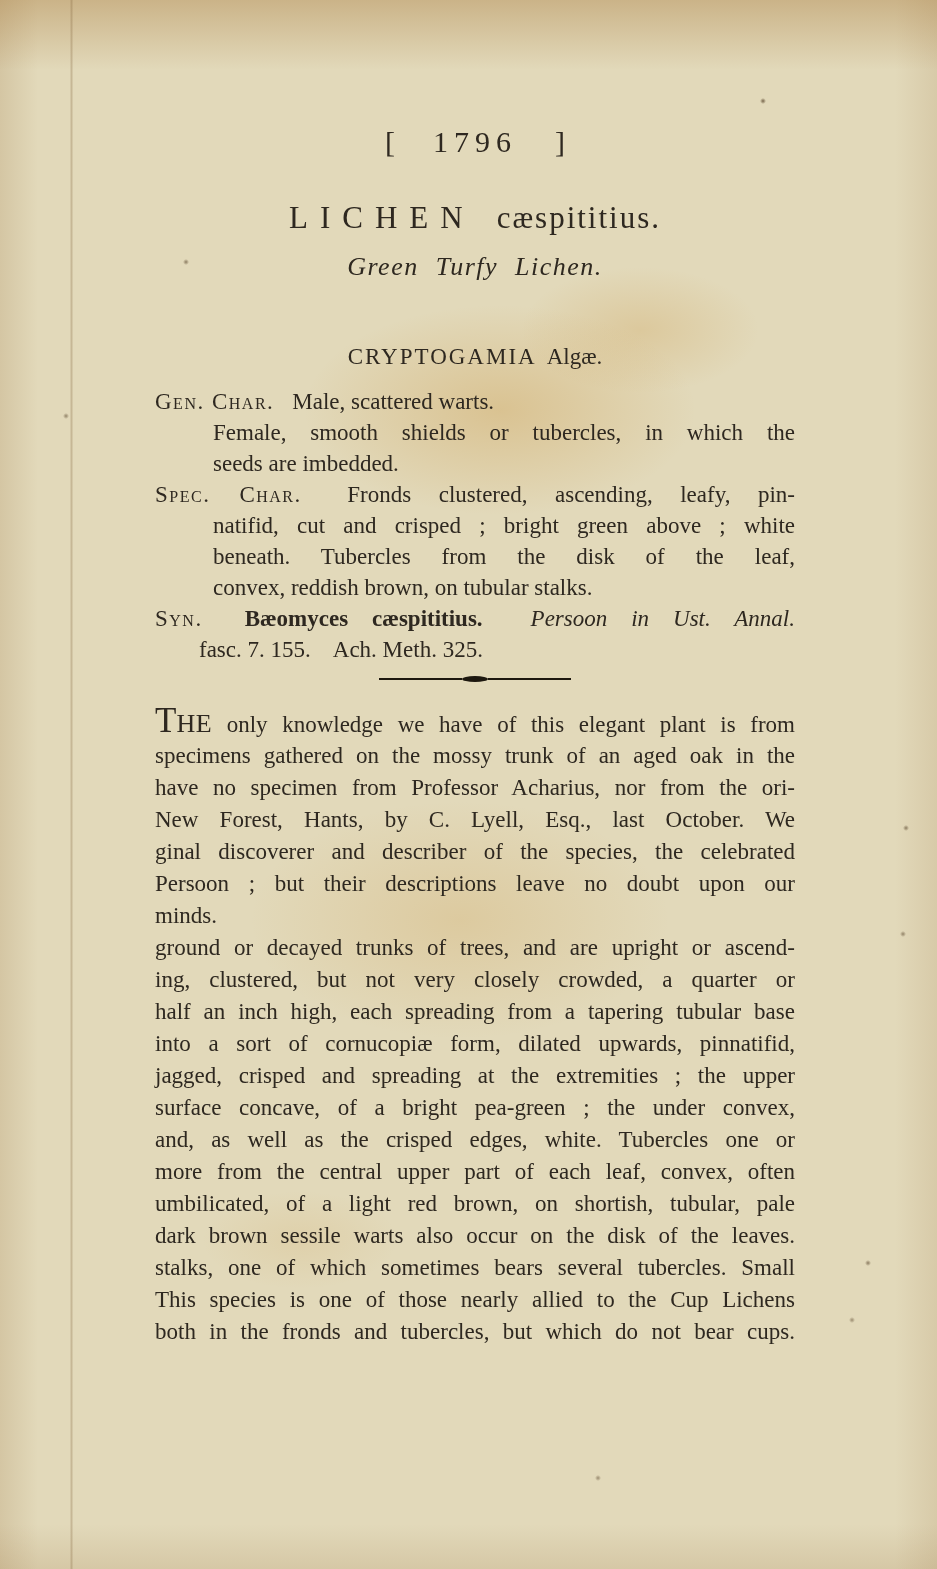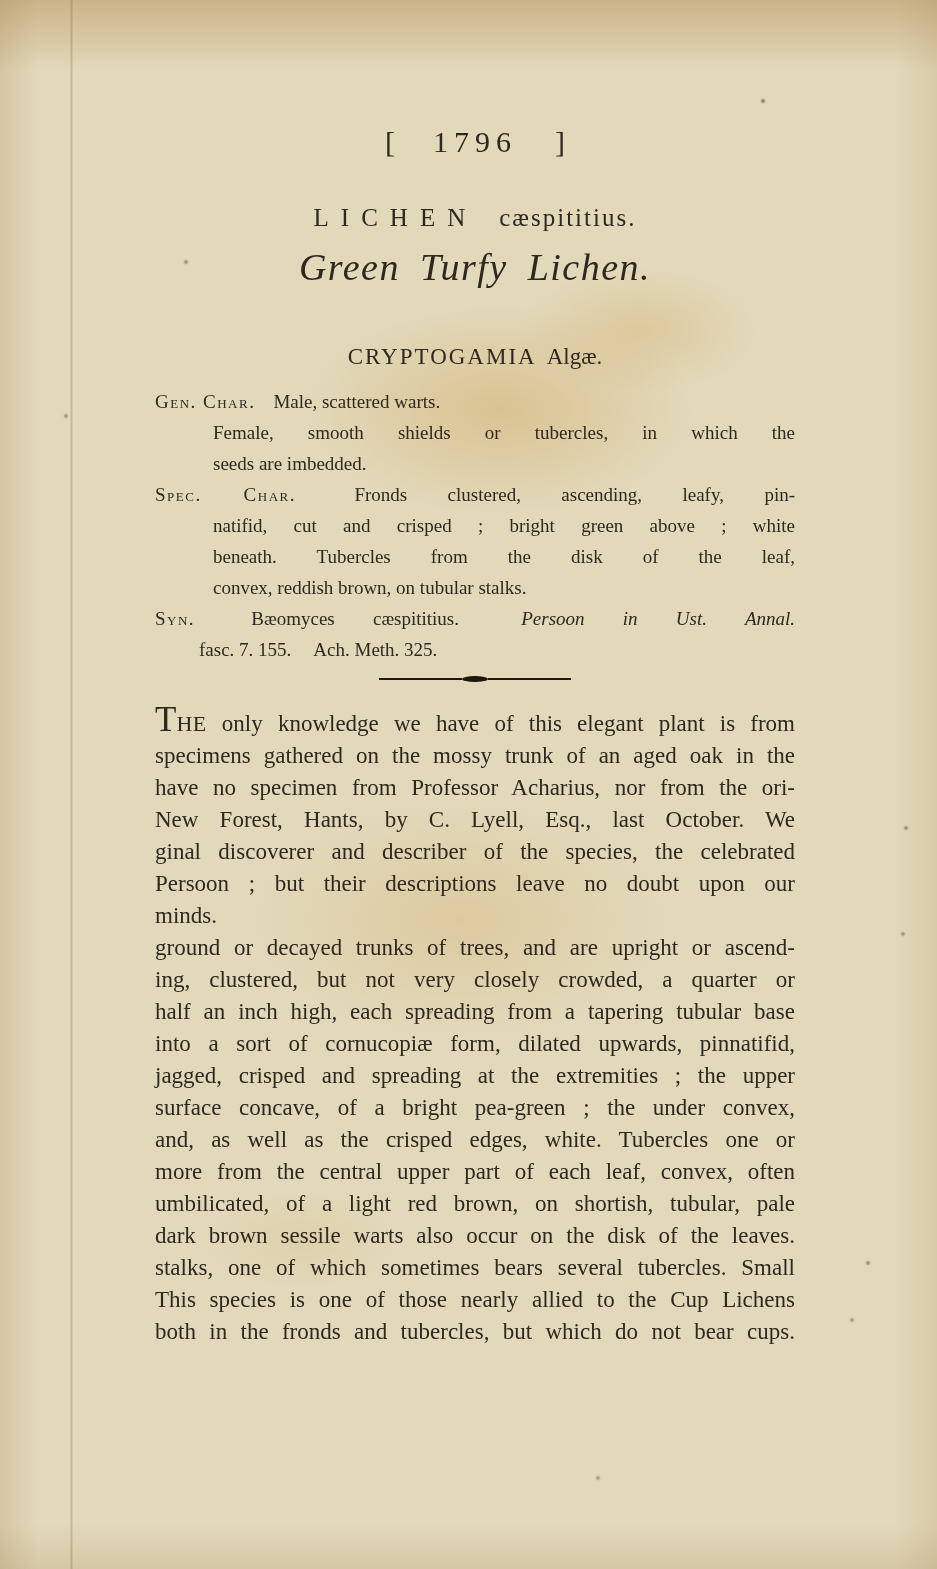--- a/index.html
+++ b/index.html
@@ -38,61 +38,61 @@
   .page-number{
     margin-top:108px;height:36px;line-height:36px;
     display:flex;justify-content:center;align-items:baseline;gap:38px;
     font-size:30px;
   }
   .page-number .num{letter-spacing:6px;margin-top:16px;}
 
   
   .title{
     margin:54px 0 0 0;height:40px;line-height:40px;text-align:center;
-    font-size:25px;font-weight:normal;
+    font-size:31px;font-weight:normal;
   }
   .title .genus{letter-spacing:12px;margin-right:22px;}
   .title .epithet{letter-spacing:2px;}
   .common{
     margin:10px 0 0 0;height:38px;line-height:38px;text-align:center;
-    font-size:38px;font-weight:normal;font-style:italic;
+    font-size:26px;font-weight:normal;font-style:italic;
     letter-spacing:1.5px;word-spacing:9px;
   }
 
   
   .classification{
     margin-top:56px;height:30px;line-height:30px;text-align:center;
     font-size:23px;
   }
   .classification .order{letter-spacing:2px;margin-right:10px;}
 
   
-  .char{margin-top:14px;font-size:19px;}
+  .char{margin-top:14px;font-size:23px;}
   .char-line{height:31px;line-height:31px;white-space:nowrap;}
   .cont{padding-left:58px;}
   .syn-cont{padding-left:44px;}
   .just{text-align:justify;text-align-last:justify;}
   .sc-label{font-variant:small-caps;letter-spacing:1.5px;margin-right:18px;}
-  .syn-name{margin-right:24px;}
+  .syn-name{margin-right:24px;font-weight:bold;}
   .ital{font-style:italic;}
   .meth{margin-left:22px;}
 
   
   .rule{
     margin:10px auto 26px auto;width:192px;height:7px;
     display:flex;align-items:center;justify-content:center;
   }
   .rule .rl{flex:1;height:2px;background:#1d180f;}
   .rule .diamond{width:26px;height:6px;background:#1d180f;border-radius:50%;}
 
   
   .body-text{font-size:23px;}
   .bline{height:32px;line-height:32px;white-space:nowrap;}
   .lead-T{font-size:35px;line-height:20px;}
-  .lead-sc{font-size:22px;letter-spacing:.5px;}
+  .lead-sc{font-size:26px;letter-spacing:.5px;}
   .para-start{text-indent:40px;}
 </style>
 </head>
 <body>
 
 <div class="page">
 
   <div class="page-number">
     <span>[</span>
     <span class="num">1796</span>

